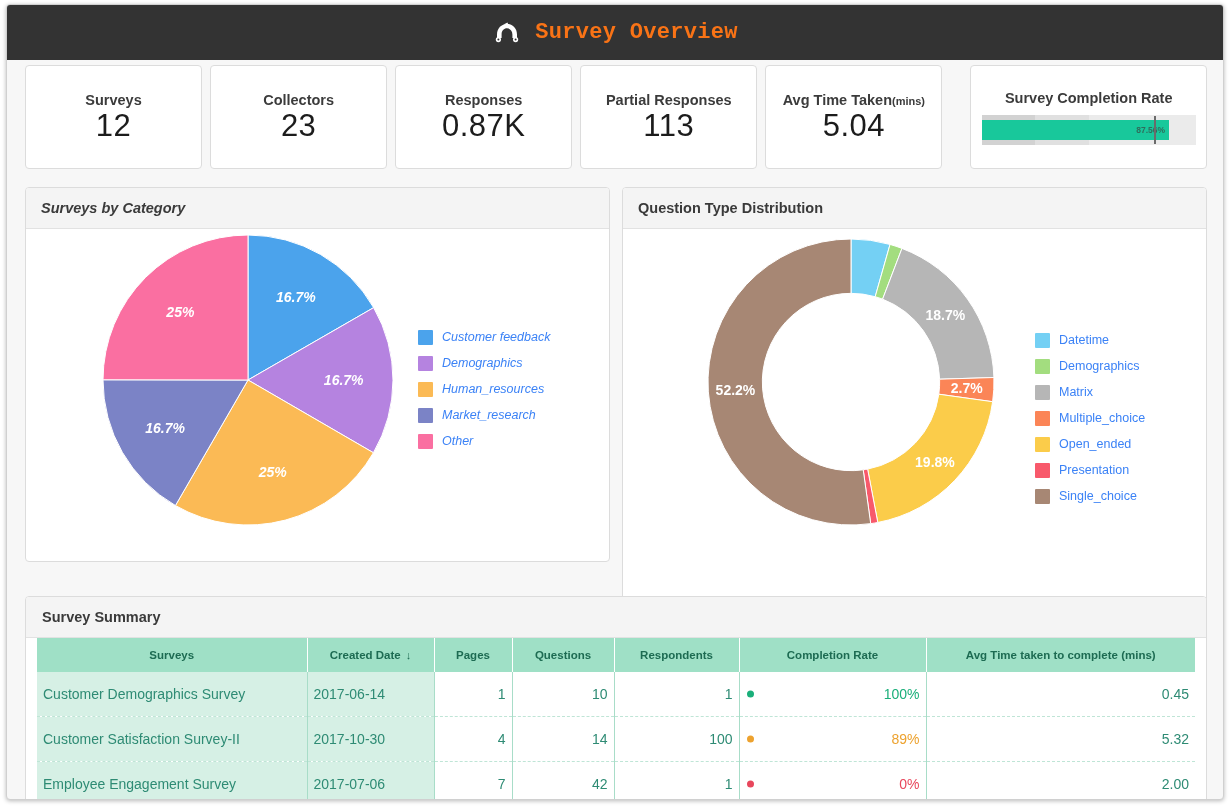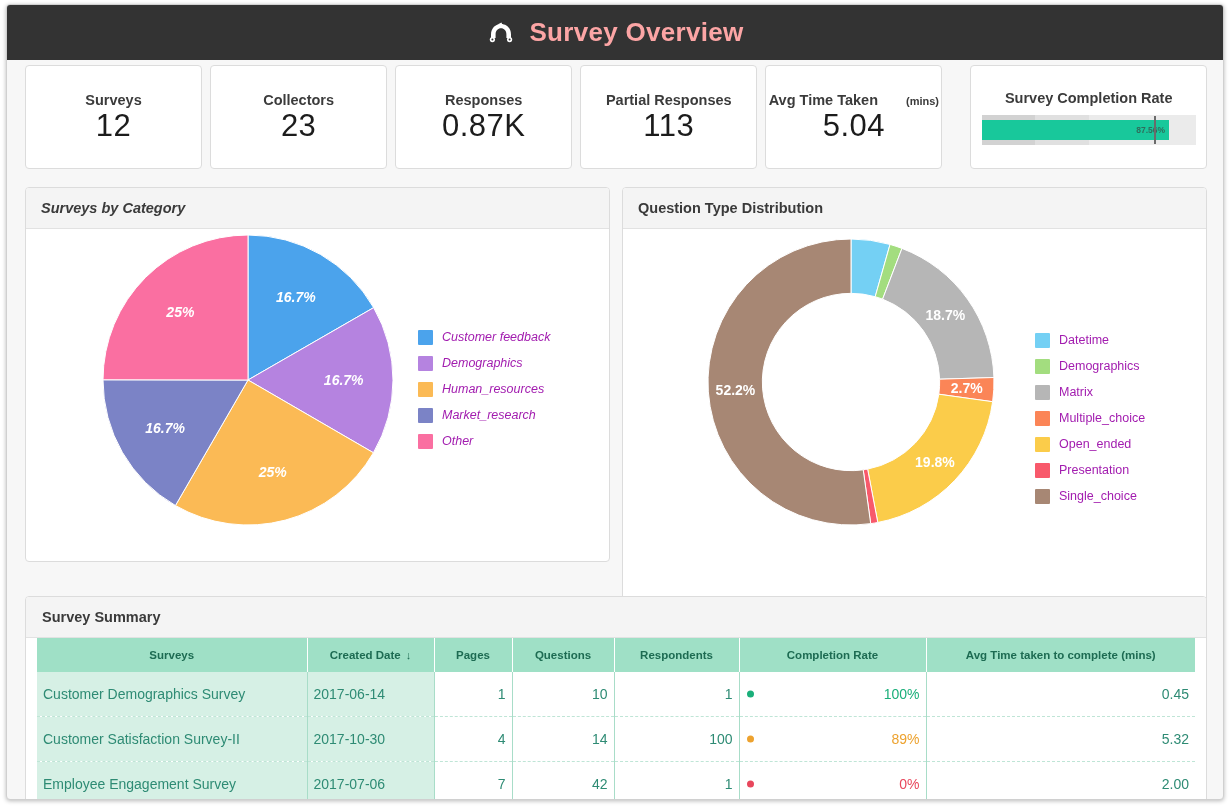--- a/index.html
+++ b/index.html
@@ -36,25 +36,26 @@
     width: 1216px;
     height: 55px;
     background: #333333;
     display: flex;
     align-items: center;
     justify-content: center;
     gap: 13px;
   }
   #logo-icon { display: block; }
   #app-title {
-    color: #fca5a5;
-    font-size: 26px;
+    color: #f97316;
+    font-size: 22px;
     font-weight: bold;
     letter-spacing: 0.3px;
     white-space: nowrap;
+    font-family: Liberation Mono, monospace;
   }
 
   
   #kpi-row {
     position: absolute;
     left: 18px;
     top: 60px;
     width: 1182px;
     height: 104px;
     display: flex;
@@ -74,21 +75,20 @@
   .kpi-label {
     font-size: 14.5px;
     font-weight: bold;
     color: #3b3b3b;
     white-space: nowrap;
     margin-bottom: 2px;
   }
   .kpi-label .sub {
     font-size: 11px;
     font-weight: bold;
-    padding-left: 28px;
   }
   .kpi-value {
     font-size: 31px;
     color: #1c1c1c;
     letter-spacing: 0.5px;
     line-height: 1.05;
   }
   .kpi-card.wide { flex: 1.34 1 0; margin-left: 20px; }
   .kpi-card.wide .kpi-label { margin-bottom: 9px; }
 
@@ -183,21 +183,21 @@
     height: 26px;
   }
   .legend-swatch {
     width: 15px;
     height: 15px;
     border-radius: 1px;
     flex: 0 0 auto;
   }
   .legend-label {
     font-size: 12.5px;
-    color: #a21caf;
+    color: #3b82f6;
     margin-left: 9px;
     white-space: nowrap;
   }
   #legend-category { left: 392px; top: 95px; }
   #legend-qtype    { left: 412px; top: 98px; }
 
   
   #panel-summary {
     left: 18px;
     top: 591px;

